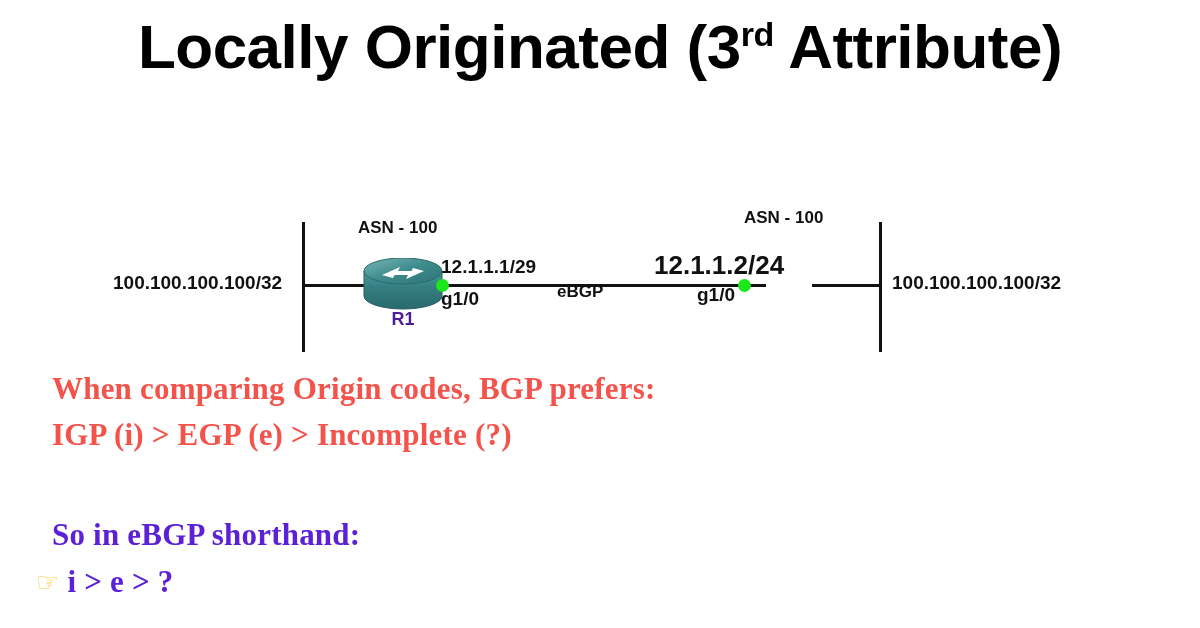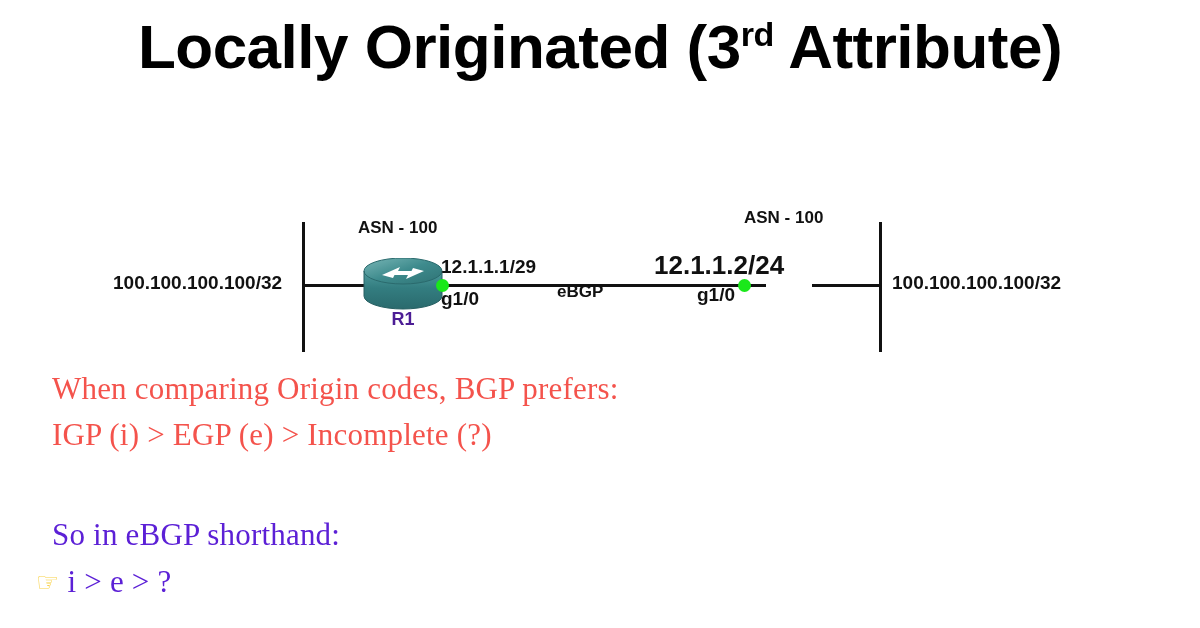--- a/index.html
+++ b/index.html
@@ -117,21 +117,21 @@
   #ip-right   { left: 654px; top: 54px;  font-size: 26px; }
   #if-right   { left: 697px; top: 88px;  font-size: 19px; }
   #ebgp-label { left: 557px; top: 86px;  font-size: 17px; }
   #net-left   { left: 113px; top: 76px;  font-size: 19px; }
   #net-right  { left: 892px; top: 76px;  font-size: 19px; }
 
   
   .body-line {
     position: absolute;
     font-family: "Liberation Serif", serif;
-    font-weight: normal;
+    font-weight: bold;
     font-size: 31px;
     line-height: 34px;
     white-space: nowrap;
     letter-spacing: 0.2px;
   }
   .red    { color: #F4534C; }
   .purple { color: #5C20D6; }
 
   #red-line-1    { left: 52px; top: 372px; }
   #red-line-2    { left: 52px; top: 418px; }

